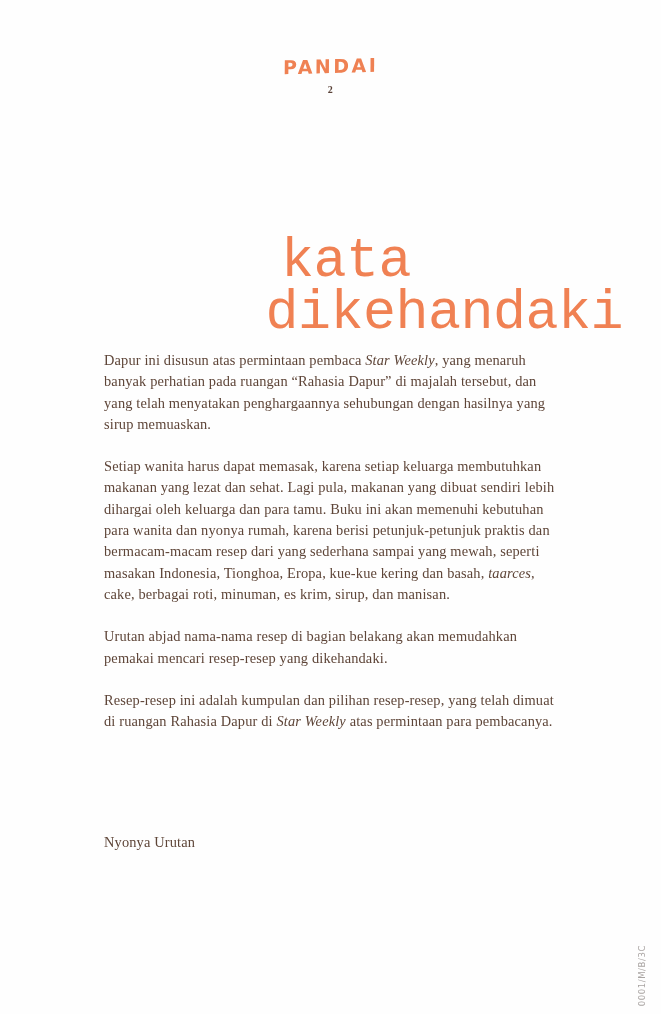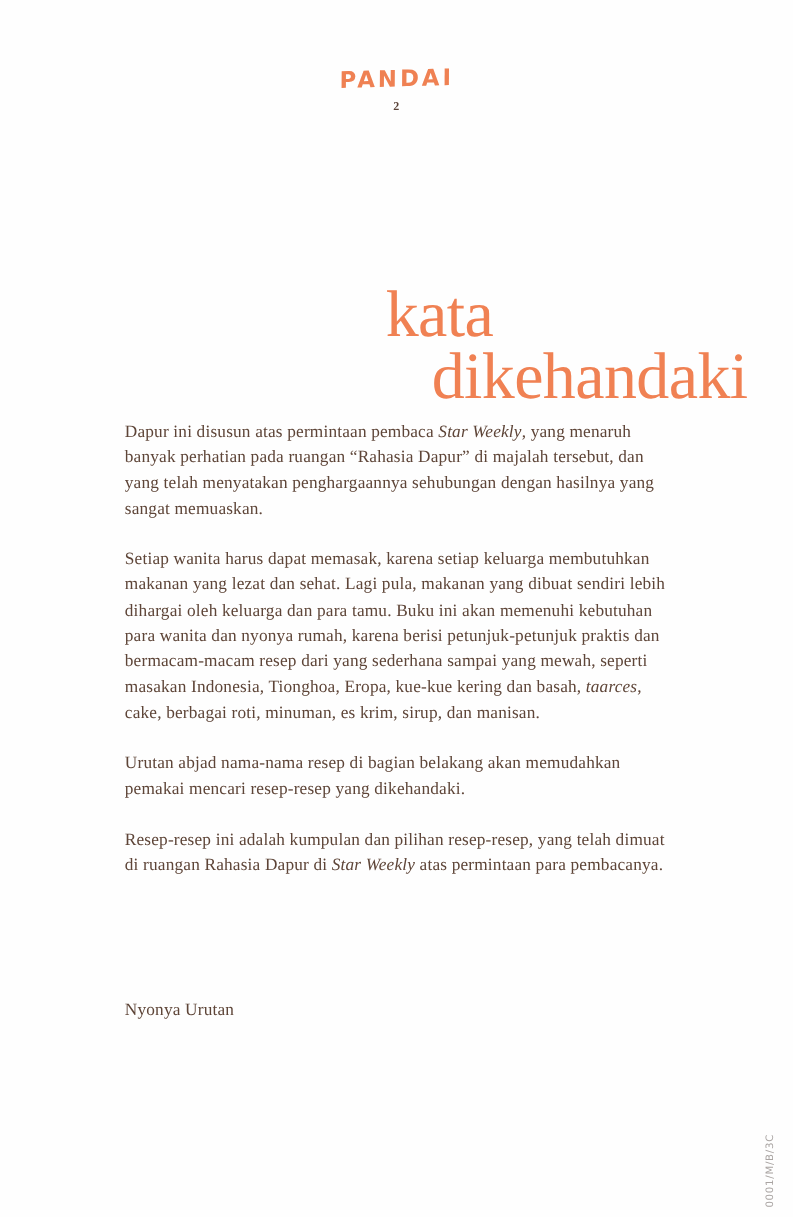--- a/index.html
+++ b/index.html
@@ -48,21 +48,21 @@
     letter-spacing: 0.5px;
   }
 
   
   .display-title {
     position: absolute;
     top: 198px;
     left: 60px;
     right: 38px;
     text-align: right;
-    font-family: Liberation Serif, serif;
+    font-family: Liberation Mono, monospace;
     font-weight: 400;
     font-size: 56px;
     line-height: 0.96;
     letter-spacing: -0.5px;
     color: #f08153;
   }
   .display-title .title-line {
     display: block;
     white-space: nowrap;
   }
@@ -129,21 +129,21 @@
     <div class="running-head-title">PANDAI</div>
     <div class="running-head-folio">2</div>
   </div>
 
   <h1 class="display-title">
     <span class="title-line title-line-1">kata</span>
     <span class="title-line title-line-2">dikehandaki</span>
   </h1>
 
   <div class="body-copy">
-      <p><span>Dapur ini disusun atas permintaan pembaca </span><em>Star Weekly</em><span>, yang menaruh banyak perhatian pada ruangan “Rahasia Dapur” di majalah tersebut, dan yang telah menyatakan penghargaannya sehubungan dengan hasilnya yang sangat memuaskan.</span></p>
+      <p><span>Dapur ini disusun atas permintaan pembaca </span><em>Star Weekly</em><span>, yang menaruh banyak perhatian pada ruangan “Rahasia Dapur” di majalah tersebut, dan yang telah menyatakan penghargaannya sehubungan dengan hasilnya yang sirup memuaskan.</span></p>
       <p><span>Setiap wanita harus dapat memasak, karena setiap keluarga membutuhkan makanan yang lezat dan sehat. Lagi pula, makanan yang dibuat sendiri lebih dihargai oleh keluarga dan para tamu. Buku ini akan memenuhi kebutuhan para wanita dan nyonya rumah, karena berisi petunjuk-petunjuk praktis dan bermacam-macam resep dari yang sederhana sampai yang mewah, seperti masakan Indonesia, Tionghoa, Eropa, kue-kue kering dan basah, </span><em>taarces</em><span>, cake, berbagai roti, minuman, es krim, sirup, dan manisan.</span></p>
       <p><span>Urutan abjad nama-nama resep di bagian belakang akan memudahkan pemakai mencari resep-resep yang dikehandaki.</span></p>
       <p><span>Resep-resep ini adalah kumpulan dan pilihan resep-resep, yang telah dimuat di ruangan Rahasia Dapur di </span><em>Star Weekly</em><span> atas permintaan para pembacanya.</span></p>
     </div>
 
   <div class="signature-block">
     <p>Nyonya Urutan</p>
   </div>
 
   <div class="scan-id">0001/M/B/3C</div>

